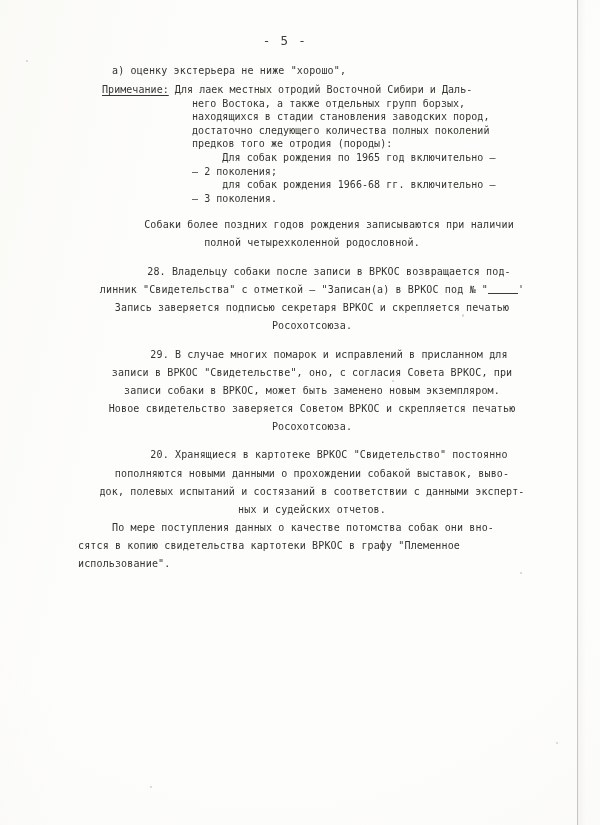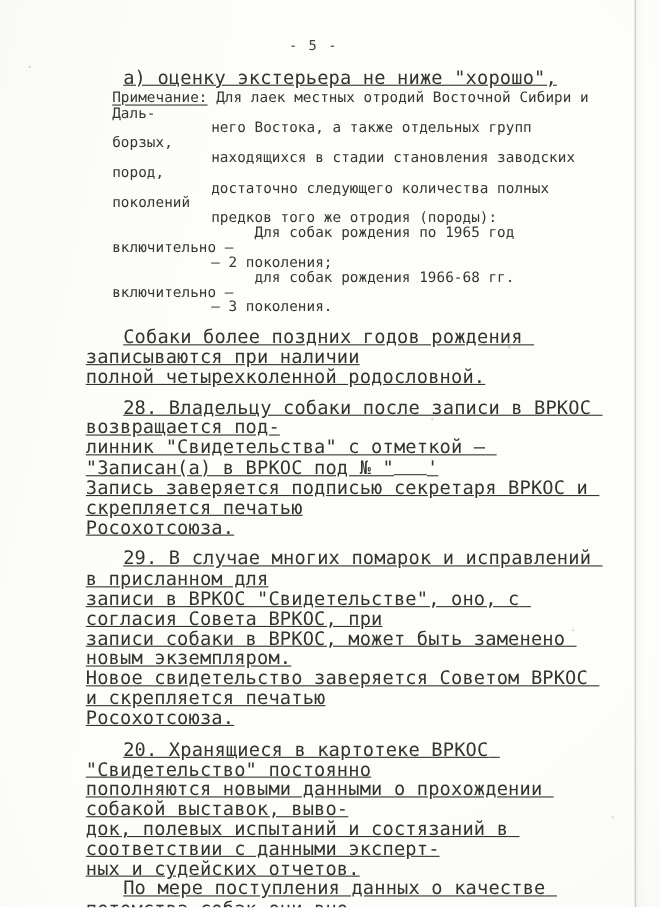--- a/index.html
+++ b/index.html
@@ -59,35 +59,34 @@
   }
 
   #body-text {
     position: absolute;
     top: 62px;
     left: 78px;
     width: 468px;
   }
 
   .para {
-    font-size: 17px;
+    font-size: 10px;
     line-height: 18.1px;
     letter-spacing: 0.14px;
     white-space: pre-wrap;
     color: #333330;
     margin: 0;
-    text-decoration: underline;
   }
-  .para.gap-before { margin-top: 10.5px; }
+  .para.gap-before { margin-top: 10.5px; text-align: center; }
 
   
   .note-block {
     margin-top: 3px;
     margin-left: 24px;
-    font-size: 13px;
+    font-size: 10px;
     line-height: 13.6px;
     letter-spacing: 0.05px;
     white-space: pre-wrap;
     color: #36352f;
   }
   .note-label {
     text-decoration: underline;
     text-underline-offset: 1.5px;
   }
   .ul { text-decoration: underline; text-underline-offset: 2px; }

